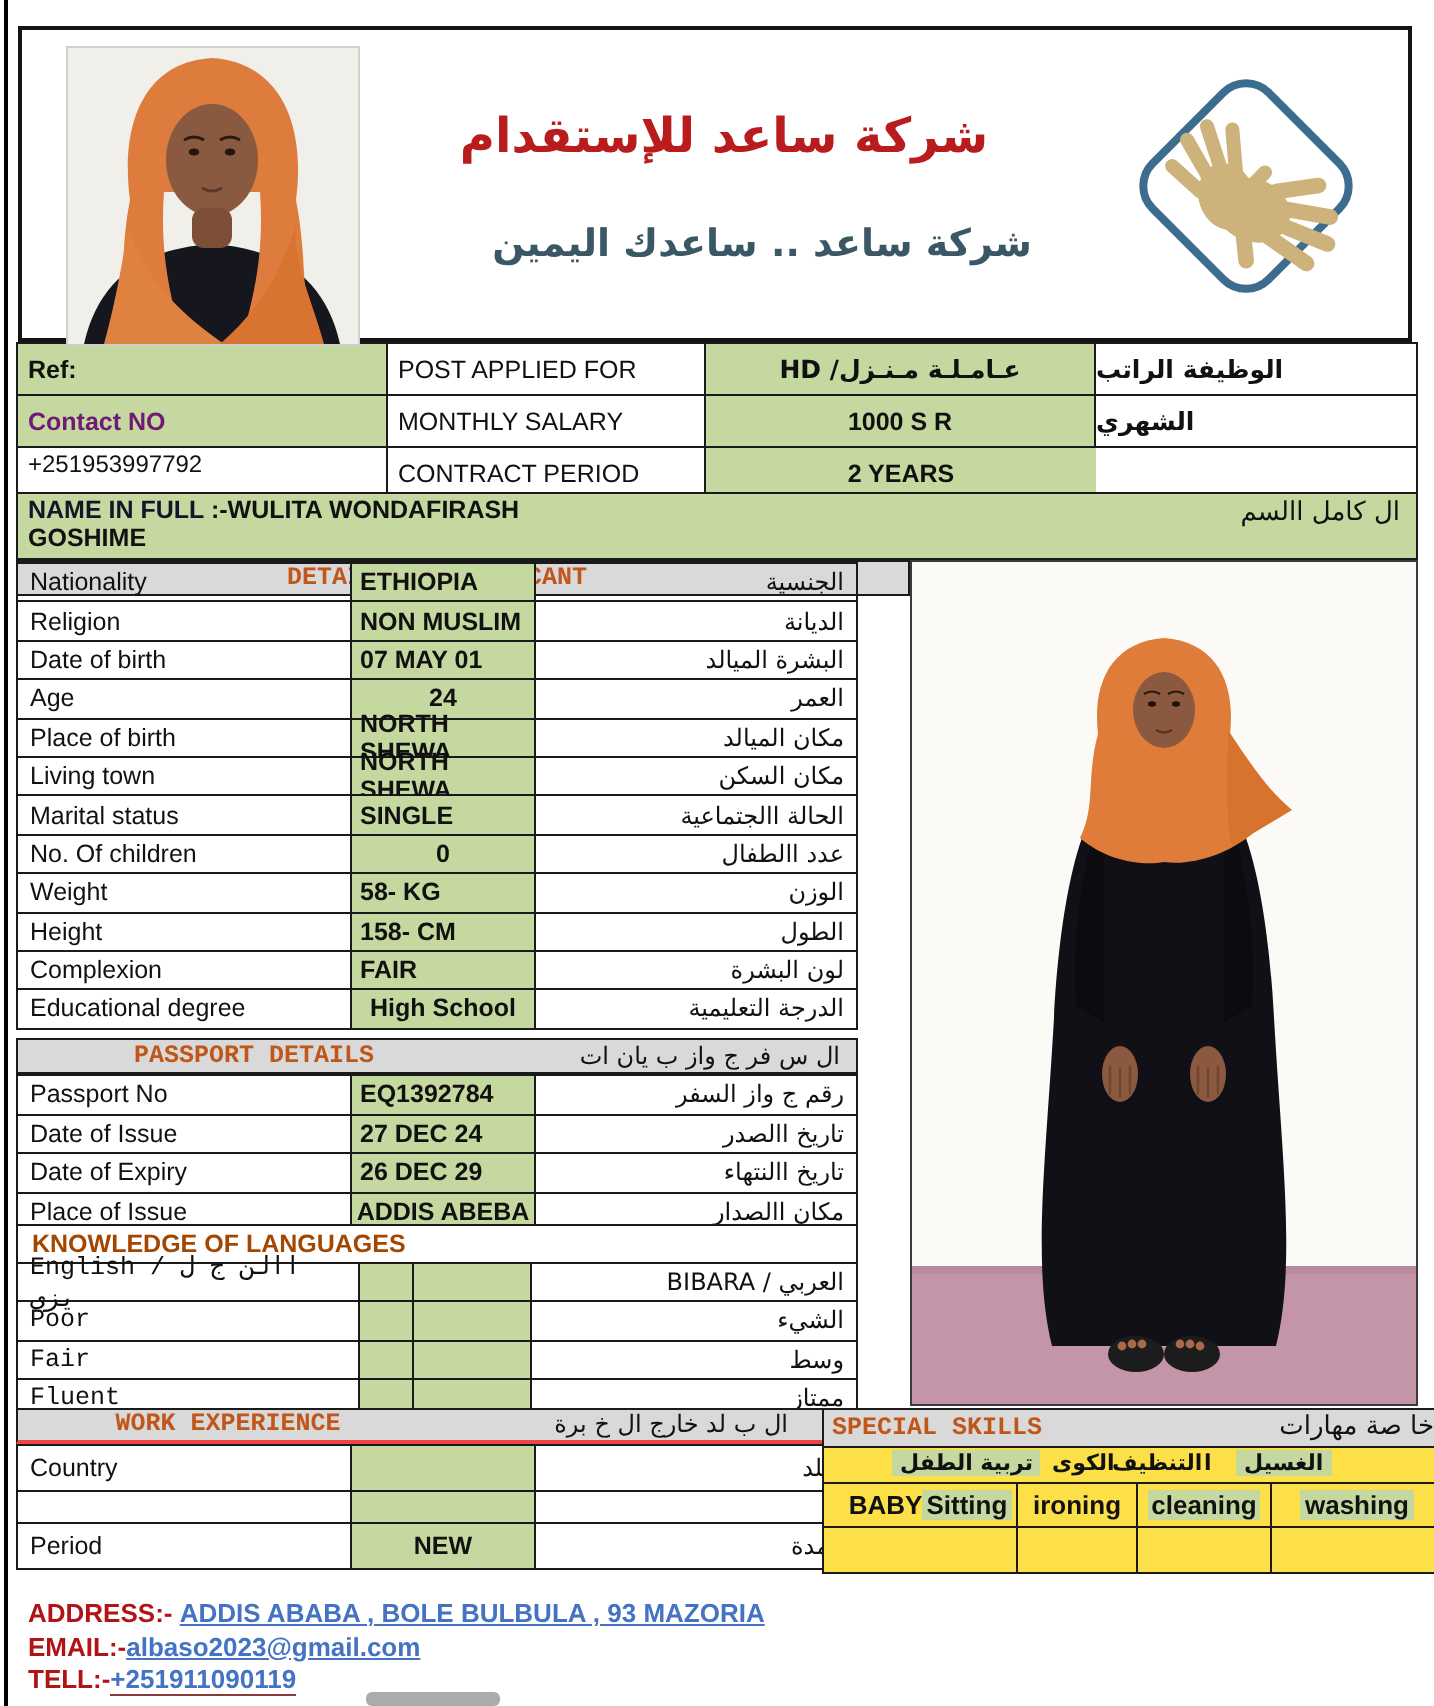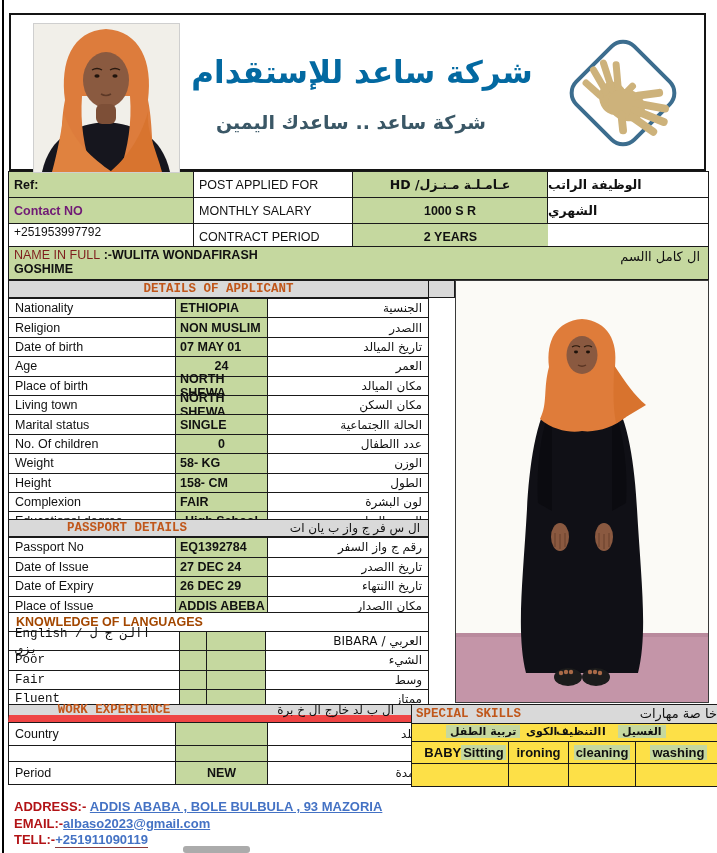--- a/index.html
+++ b/index.html
@@ -13,55 +13,55 @@
   .g{background:#c5d89f;}
   .hdrbg{background:#d9d9d9;}
   .sec{color:#c0561a;font-weight:bold;font-family:Liberation Mono, monospace;}
   .bold{font-weight:bold;}
   .edge-left{left:2px;top:0;width:2px;height:853px;background:#000;}
   .bottom-bar{left:183px;top:846px;width:67px;height:7px;background:#ababab;border-radius:3px;}
 
   
   #banner{left:9px;top:13px;width:697px;height:158px;border:2px solid #141414;background:#fff;}
   #portrait{left:33px;top:23px;width:147px;height:150px;z-index:3;border:1px solid #cfcfcf;}
-  #company-name{left:179px;top:39px;width:362px;text-align:center;font-size:31px;font-weight:bold;color:#0369a1;}
-  #tagline{left:214px;top:96px;width:300px;text-align:left;font-size:19px;font-weight:bold;color:#3a5766;}
+  #company-name{left:179px;top:39px;width:362px;text-align:center;font-size:24px;font-weight:bold;color:#b91c1c;}
+  #tagline{left:214px;top:96px;width:300px;text-align:right;font-size:19px;font-weight:bold;color:#3a5766;}
   #logo{left:547px;top:17px;width:148px;height:148px;}
 
   
   .tbl{border:1.5px solid #1a1a1a;border-bottom:none;}
   .trow{display:flex;border-bottom:1.5px solid #1a1a1a;}
   .tcell{border-right:1.5px solid #1a1a1a;height:100%;box-sizing:border-box;display:flex;align-items:center;overflow:hidden;}
   .tcell:last-child{border-right:none;}
 
   #top-table{left:8px;top:171px;width:701px;}
   #top-table .trow{height:25px;}
   .c1{width:185px;padding-left:5px;}
   .c2{width:159px;padding-left:5px;}
   .c3{width:195px;justify-content:center;}
   .c4{width:157px;justify-content:flex-end;padding-right:7px;}
   .contact-red{color:#701a75;font-weight:bold;}
 
   #name-row{left:8px;top:246px;width:701px;height:34px;border:1.5px solid #1a1a1a;padding:1px 5px;}
-  #name-row .lbl{color:#7f1d1d;font-weight:normal;}
+  #name-row .lbl{color:#0f172a;font-weight:bold;}
   #name-row .val{font-weight:bold;}
   #name-ar{position:absolute;right:8px;top:2px;font-weight:normal;font-size:13px;}
 
   .lefttbl{left:8px;width:421px;border:1px solid #1a1a1a;border-bottom:none;}
   .lrow{display:flex;border-bottom:1px solid #1a1a1a;align-items:center;}
   .lc-label{width:160px;padding-left:6px;}
   .lc-val{width:93px;padding-left:4px;font-weight:bold;border-left:1px solid #1a1a1a;border-right:1px solid #1a1a1a;height:100%;display:flex;align-items:center;box-sizing:border-box;}
   .lc-val.center{justify-content:center;padding-left:0;}
   .lc-ar{flex:1;text-align:right;padding-right:6px;font-size:12px;}
   .sechdr{display:flex;align-items:center;border-bottom:1px solid #1a1a1a;}
   .sechdr .en{flex:1;text-align:center;font-size:12.5px;}
   .sechdr .arr{width:175px;text-align:right;padding-right:8px;font-size:12px;}
 
   #details-hdr{top:280px;height:18px;}
-  #details-rows{top:298px;}
+  #details-rows{top:281px;}
   #details-rows .lrow{height:18.4px;}
   #passport-hdr{top:519px;height:18px;}
   #passport-rows{top:537px;}
   #passport-rows .lrow{height:18.6px;}
 
   #lang-hdr{top:611.5px;height:20px;background:#fff;color:#a34700;font-weight:bold;padding-left:7px;display:flex;align-items:center;border-bottom:none;}
   #lang-rows{top:631px;}
   #lang-rows .lrow{height:18.3px;}
   .lg-label{width:164px;padding-left:6px;font-family:Liberation Mono, monospace;}
   .lg-b1{width:28px;height:100%;border-left:1px solid #1a1a1a;border-right:1px solid #1a1a1a;box-sizing:border-box;}
@@ -179,26 +179,26 @@
 </div>
 <div class="abs lefttbl" id="details-rows">
   <div class="lrow">
     <div class="lc-label">Nationality</div>
     <div class="lc-val g">ETHIOPIA</div>
     <div class="lc-ar ar">الجنسية</div>
   </div>
   <div class="lrow">
     <div class="lc-label">Religion</div>
     <div class="lc-val g">NON MUSLIM</div>
-    <div class="lc-ar ar">االصدر</div>
+    <div class="lc-ar ar">الديانة</div>
   </div>
   <div class="lrow">
     <div class="lc-label">Date of birth</div>
     <div class="lc-val g">07 MAY 01</div>
-    <div class="lc-ar ar">تاريخ الميالد</div>
+    <div class="lc-ar ar">البشرة الميالد</div>
   </div>
   <div class="lrow">
     <div class="lc-label">Age</div>
     <div class="lc-val g center">24</div>
     <div class="lc-ar ar">العمر</div>
   </div>
   <div class="lrow">
     <div class="lc-label">Place of birth</div>
     <div class="lc-val g">NORTH SHEWA</div>
     <div class="lc-ar ar">مكان الميالد</div>
@@ -290,21 +290,21 @@
     <div class="lg-ar ar">وسط</div>
   </div>
   <div class="lrow">
     <div class="lg-label">Fluent</div>
     <div class="lg-b1 g"></div>
     <div class="lg-b2 g"></div>
     <div class="lg-ar ar">ممتاز</div>
   </div>
 </div>
 
-<div class="abs lefttbl sechdr hdrbg" id="work-hdr" style="border-bottom:7px solid #ef4444;">
+<div class="abs lefttbl sechdr hdrbg" id="work-hdr" style="border-bottom:2px solid #ef4444;">
   <div class="en sec">WORK EXPERIENCE</div>
   <div class="arr ar" style="padding-right:34px;">ال ب لد خارج ال خ برة</div>
 </div>
 <div class="abs lefttbl" id="work-rows">
   <div class="lrow wrow1">
     <div class="lc-label">Country</div>
     <div class="lc-val g"></div>
     <div class="lc-ar ar">البلد</div>
   </div>
   <div class="lrow wrow2">

